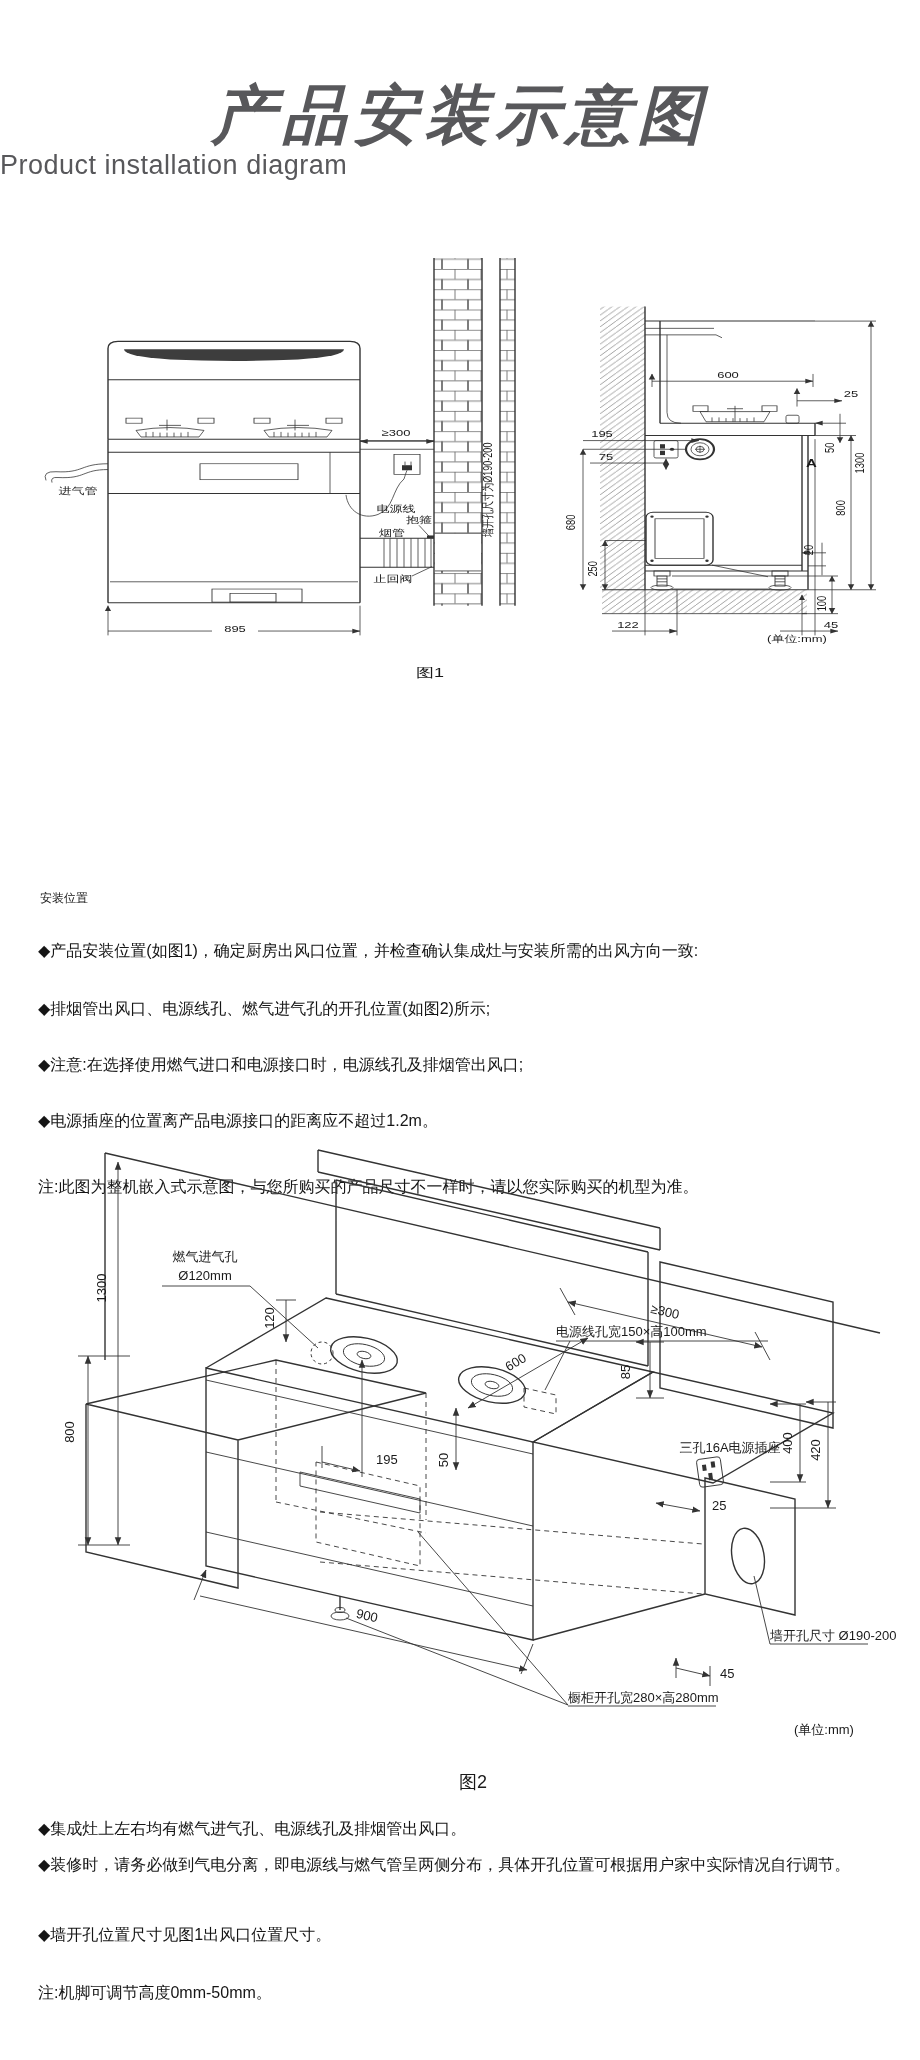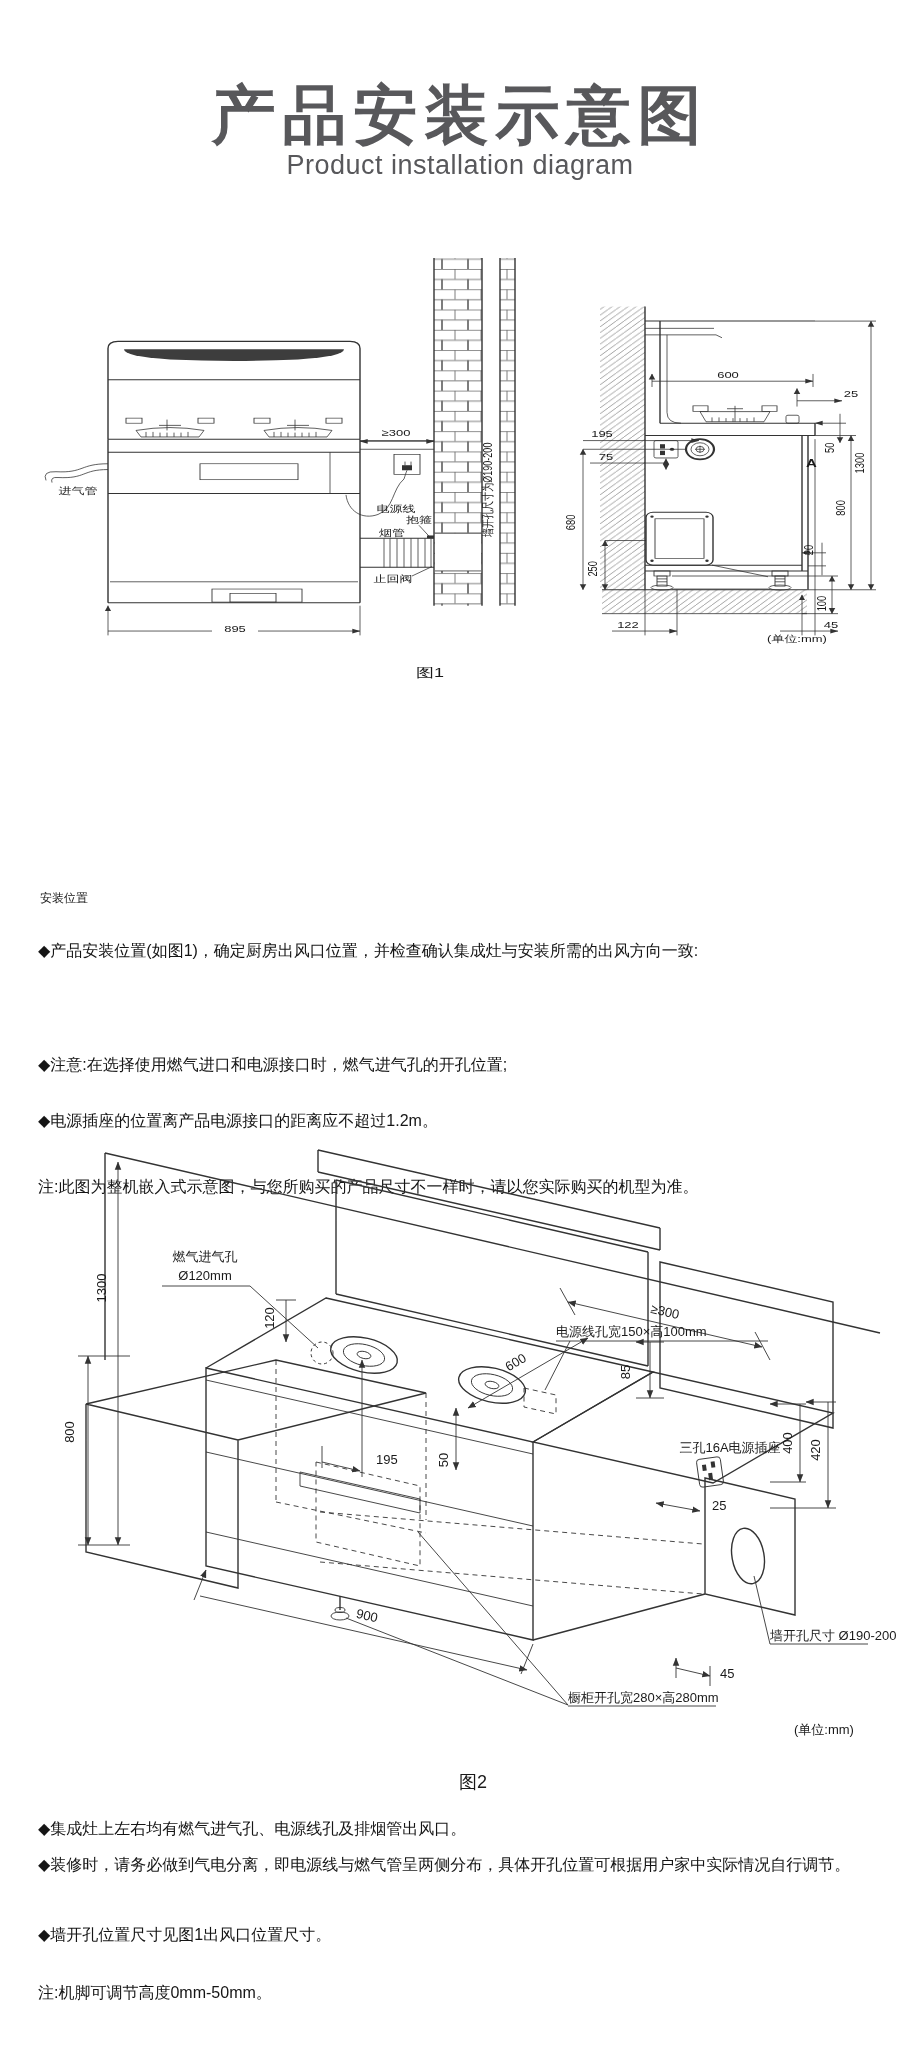--- a/index.html
+++ b/index.html
@@ -1,20 +1,20 @@
 <!DOCTYPE html>
 <html><head>
 <meta charset="utf-8">
 <style>
   html,body{margin:0;padding:0;background:#fff;}
   body{font-family:"Liberation Sans","DejaVu Sans",sans-serif;}
   #page{position:relative;width:920px;height:2060px;background:#fff;overflow:hidden;}
   .title{position:absolute;left:0;top:72px;width:920px;text-align:center;
-         font-size:64px;font-weight:700;color:#58585b;letter-spacing:7px;}
-  .subtitle{position:absolute;left:0;top:150px;width:920px;text-align:center;
+         font-size:64px;font-weight:700;color:#58585b;letter-spacing:7px;font-style:italic;}
+  .subtitle{position:absolute;left:0;top:150px;width:920px;text-align:left;
          font-size:27px;font-weight:400;color:#58585b;letter-spacing:0.5px;}
   .blocktext{position:absolute;left:38px;width:856px;color:#151515;font-size:16px;line-height:1.6;}
   .heading{position:absolute;left:40px;color:#151515;font-size:12px;}
   svg{position:absolute;left:0;}
   svg .ln{stroke:#333;stroke-width:1.4;fill:none;}
   svg .tn{stroke:#333;stroke-width:0.9;fill:none;}
   svg .dm{stroke:#333;stroke-width:0.9;fill:none;}
   svg .dash{stroke:#333;stroke-width:0.9;fill:none;stroke-dasharray:5 4;}
   svg text{fill:#1a1a1a;font-family:"Liberation Sans","DejaVu Sans",sans-serif;}
   svg .dt{font-size:13px;}
@@ -200,21 +200,22 @@
       <text class="dt" x="831" y="776" text-anchor="middle">45</text>
       <text x="806" y="553" font-size="15" font-weight="bold">A</text>
     </g>
 
     <text class="dt" x="797" y="795" text-anchor="middle" font-size="13.5">(单位:mm)</text>
     <text class="cap" x="430" y="843" text-anchor="middle">图1</text>
   </svg>
 
   <div class="heading" style="top:890px">安装位置</div>
   <div class="blocktext" style="top:938px">◆产品安装位置(如图1)，确定厨房出风口位置，并检查确认集成灶与安装所需的出风方向一致:</div>
-  <div class="blocktext" style="top:1052px">◆注意:在选择使用燃气进口和电源接口时，燃气进气孔的开孔位置;</div>
+  <div class="blocktext" style="top:996px">◆排烟管出风口、电源线孔、燃气进气孔的开孔位置(如图2)所示;</div>
+  <div class="blocktext" style="top:1052px">◆注意:在选择使用燃气进口和电源接口时，电源线孔及排烟管出风口;</div>
   <div class="blocktext" style="top:1108px">◆电源插座的位置离产品电源接口的距离应不超过1.2m。</div>
   <div class="blocktext" style="top:1174px">注:此图为整机嵌入式示意图，与您所购买的产品尺寸不一样时，请以您实际购买的机型为准。</div>
 
   <svg style="top:1140px" width="920" height="660" viewBox="0 1140 920 660" preserveAspectRatio="none">
     <g>
 
       <path class="ln" d="M105,1153 L880,1333 M105,1153 V1360"></path>
 
       <path class="dm" d="M118,1162 V1545" marker-start="url(#ar)" marker-end="url(#ar)"></path>
       <text class="dt" text-anchor="middle" transform="rotate(-90 106 1288)" x="106" y="1288">1300</text>

